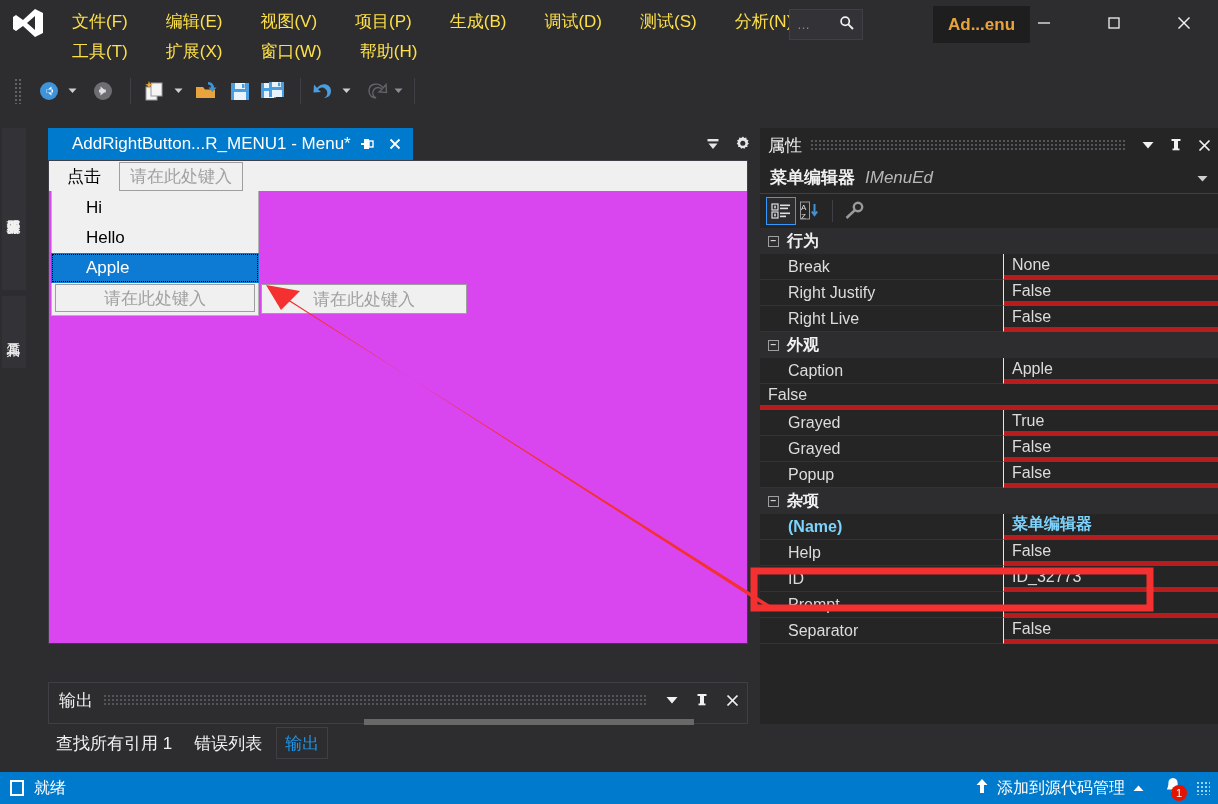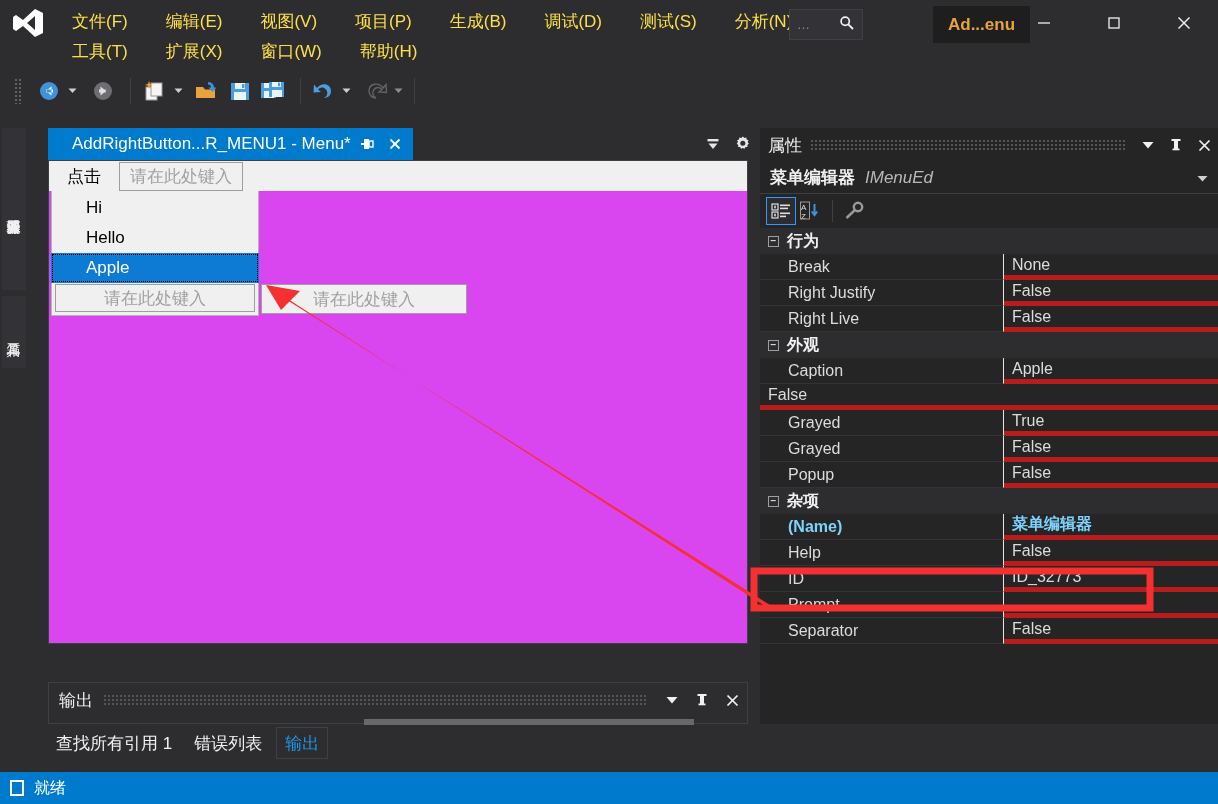--- a/index.html
+++ b/index.html
@@ -670,20 +670,45 @@
       </div>
     </div>
 
   </div>
 
   <div class="statusbar">
     <div class="sb-left">
       <span class="sb-ready-ico"></span>
       <span>就绪</span>
     </div>
+    <div class="sb-right">
+      <div class="sb-item">
+        <span style="margin-right:8px;">
+          <svg width="14" height="16" viewBox="0 0 14 16">
+              <path d="M7 1 L12.5 7 L9 7 L9 15 L5 15 L5 7 L1.5 7 Z" fill="#ffffff"></path>
+            </svg>
+        </span>
+        <span>添加到源代码管理</span>
+        <span style="margin-left:8px;">
+          <svg width="11" height="9" viewBox="0 0 11 9">
+              <path d="M0.5 7 L10.5 7 L5.5 1.5 Z" fill="#ffffff"></path>
+            </svg>
+        </span>
+      </div>
+      <div class="sb-bell">
+        <span>
+          <svg width="18" height="20" viewBox="0 0 18 20">
+            <path d="M9 2 C12 2 13.6 4.2 13.6 7 C13.6 11 15 12.5 15 13.5 L3 13.5 C3 12.5 4.4 11 4.4 7 C4.4 4.2 6 2 9 2 Z" fill="#ffffff"></path>
+            <path d="M7 15 C7 16.3 8 17 9 17 C10 17 11 16.3 11 15 Z" fill="#ffffff"></path>
+          </svg>
+        </span>
+        <span class="sb-badge">1</span>
+      </div>
+      <div class="sb-resize"></div>
+    </div>
   </div>
 
   <svg class="annot-svg" viewBox="0 0 1218 804">
     <defs>
       <linearGradient id="arrowTaper" x1="0" y1="0" x2="1" y2="0">
         <stop offset="0%" stop-color="#f43030"></stop>
         <stop offset="100%" stop-color="#f43030"></stop>
       </linearGradient>
     </defs>
 

